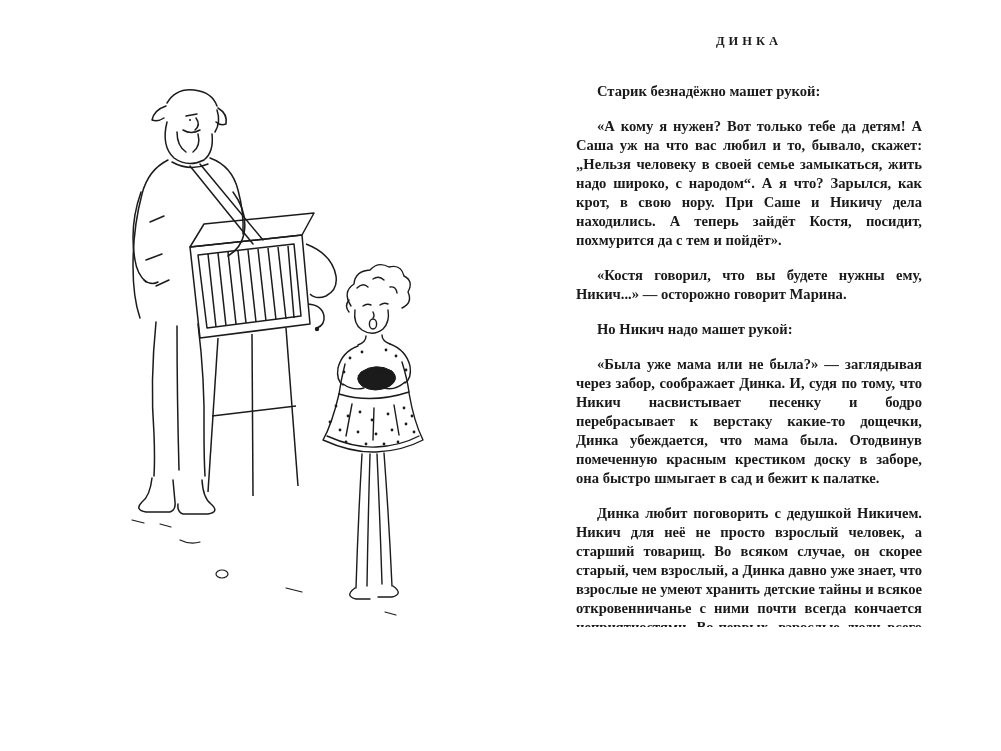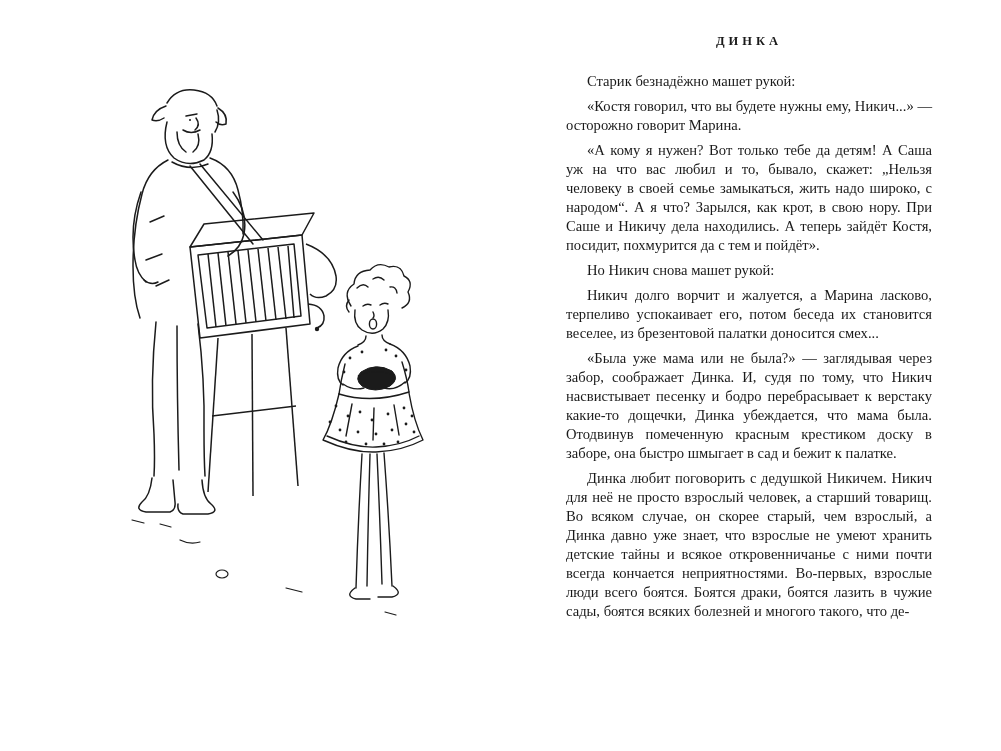--- a/index.html
+++ b/index.html
@@ -38,21 +38,21 @@
   }
   .body-text {
     position: absolute;
     top: 66px; left: 60px;
     width: 378px;
     font-size: 14.6px;
     line-height: 19px;
     text-align: justify;
     hyphens: none;
   }
-  .body-text p { margin: 6px; text-indent: 21px; }
+  .body-text p { margin: 16px; text-indent: 21px; font-weight: bold; }
   .page-number {
     position: absolute;
     top: 692px; left: 60px;
     width: 378px;
     text-align: center;
     font-size: 12.5px;
     font-weight: bold;
     letter-spacing: 1px;
   }
 </style>
@@ -191,22 +191,21 @@
         <path d="M298 556 L312 559"></path>
         <path d="M345 540 L356 543"></path>
       </g>
     </svg>
   </div>
 
   <div class="right-page">
     <div class="running-head">ДИНКА</div>
     <div class="body-text">
       <p>Старик безнадёжно машет рукой:</p>
+      <p>«А кому я нужен? Вот только тебе да детям! А Саша уж на что вас любил и то, бывало, скажет: „Нельзя человеку в своей семье замыкаться, жить надо широко, с народом“. А я что? Зарылся, как крот, в свою нору. При Саше и Никичу дела находились. А теперь зайдёт Костя, посидит, похмурится да с тем и пойдёт».</p>
       <p>«Костя говорил, что вы будете нужны ему, Никич...» — осторожно говорит Марина.</p>
-      <p>«А кому я нужен? Вот только тебе да детям! А Саша уж на что вас любил и то, бывало, скажет: „Нельзя человеку в своей семье замыкаться, жить надо широко, с народом“. А я что? Зарылся, как крот, в свою нору. При Саше и Никичу дела находились. А теперь зайдёт Костя, посидит, похмурится да с тем и пойдёт».</p>
-      <p>Но Никич снова машет рукой:</p>
-      <p>Никич долго ворчит и жалуется, а Марина ласково, терпеливо успокаивает его, потом беседа их становится веселее, из брезентовой палатки доносится смех...</p>
+      <p>Но Никич надо машет рукой:</p>
       <p>«Была уже мама или не была?» — заглядывая через забор, соображает Динка. И, судя по тому, что Никич насвистывает песенку и бодро перебрасывает к верстаку какие-то дощечки, Динка убеждается, что мама была. Отодвинув помеченную красным крестиком доску в заборе, она быстро шмыгает в сад и бежит к палатке.</p>
       <p>Динка любит поговорить с дедушкой Никичем. Никич для неё не просто взрослый человек, а старший товарищ. Во всяком случае, он скорее старый, чем взрослый, а Динка давно уже знает, что взрослые не умеют хранить детские тайны и всякое откровенничанье с ними почти всегда кончается неприятностями. Во-первых, взрослые люди всего боятся. Боятся драки, боятся лазить в чужие сады, боятся всяких болезней и многого такого, что де-</p>
     </div>
   </div>
 
 </div>
 
 </body></html>

